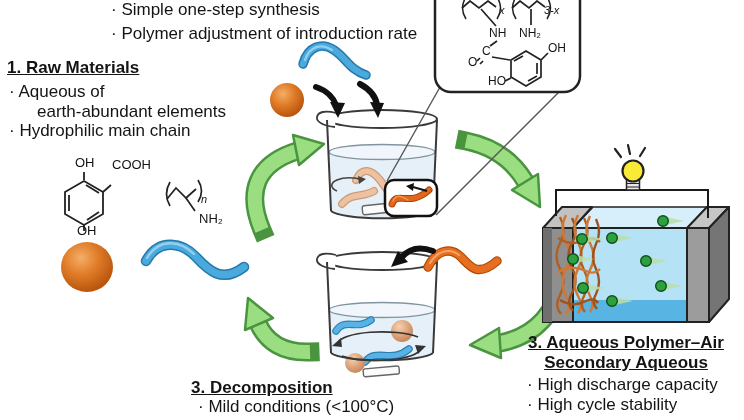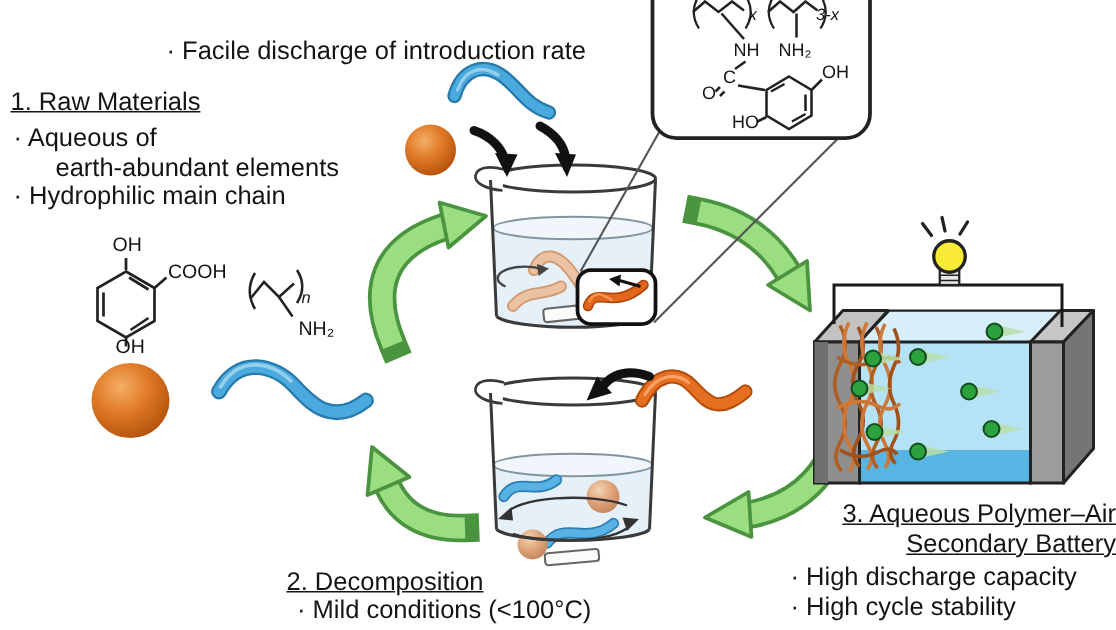--- a/index.html
+++ b/index.html
@@ -1,25 +1,25 @@
 <!DOCTYPE html>
 <html><head>
 <meta charset="utf-8">
 <style>
   html,body{margin:0;padding:0;background:#fff;}
   .canvas{position:relative;width:744px;height:420px;background:#ffffff;overflow:hidden;
           font-family:"Liberation Sans",sans-serif;color:#141414;}
   .art{position:absolute;left:0;top:0;}
   .lbl{position:absolute;white-space:nowrap;line-height:1.1;}
-  .h{font-size:17px;font-weight:400;text-decoration:underline;}
+  .h{font-size:17px;font-weight:700;text-decoration:underline;}
   .b{font-size:17px;}
   .c13{font-size:13px;}
   .c12{font-size:12px;text-align:center;}
   .c11{font-size:11px;font-style:italic;}
-  .ctr{text-align:right;}
+  .ctr{text-align:center;}
 </style>
 </head>
 <body>
 
 <div class="canvas">
 
 <svg class="art" width="744" height="420" viewBox="0 0 744 420">
   <defs>
     <radialGradient id="gOr" cx="38%" cy="32%" r="75%">
       <stop offset="0" stop-color="#f4ae67"></stop>
@@ -246,37 +246,38 @@
       <path d="M480,58 L477,61 M483,61 L480,64"></path>
       <path d="M492,57 L510,60"></path>
       <polygon points="526,51 541,60 541,77 526,86 511,77 511,60"></polygon>
       <path d="M537,63 L537,74 M514,61 L523,56 M528,81 L537,76"></path>
       <path d="M541,60 L548,53"></path>
       <path d="M511,78 L505,81"></path>
     </g>
   </g>
 </svg>
 
-<div class="lbl b" style="left:111px;top:25px">· Facile discharge of introduction rate</div>
+<div class="lbl b" style="left:111px;top:1px">· Simple one-step synthesis</div>
+<div class="lbl b" style="left:111px;top:25px">· Polymer adjustment of introduction rate</div>
 
 <div class="lbl h" style="left:7px;top:59px">1. Raw Materials</div>
 <div class="lbl b" style="left:9px;top:83px">· Aqueous of</div>
 <div class="lbl b" style="left:9px;top:122px">· Hydrophilic main chain</div>
 <div class="lbl b" style="left:37px;top:103px">earth-abundant elements</div>
 
 <div class="lbl h ctr" style="left:508px;top:334px;width:236px">3. Aqueous Polymer–Air</div>
-<div class="lbl h ctr" style="left:508px;top:354px;width:236px">Secondary Battery</div>
+<div class="lbl h ctr" style="left:508px;top:354px;width:236px">Secondary Aqueous</div>
 <div class="lbl b" style="left:527px;top:396px">· High cycle stability</div>
 <div class="lbl b" style="left:527px;top:376px">· High discharge capacity</div>
 
-<div class="lbl h" style="left:191px;top:379px">2. Decomposition</div>
+<div class="lbl h" style="left:191px;top:379px">3. Decomposition</div>
 <div class="lbl b" style="left:198px;top:398px">· Mild conditions (&lt;100°C)</div>
 
 <span class="lbl c13" style="left:75px;top:156px">OH</span>
-<span class="lbl c13" style="left:112px;top:174px">COOH</span>
+<span class="lbl c13" style="left:112px;top:158px">COOH</span>
 <span class="lbl c13" style="left:77px;top:224px">OH</span>
 
 <span class="lbl c11" style="left:201px;top:193px">n</span>
 <span class="lbl c13" style="left:199px;top:212px">NH₂</span>
 
 <span class="lbl c11" style="left:499px;top:4px">x</span>
 <span class="lbl c11" style="left:544px;top:4px">3-x</span>
 <span class="lbl c12" style="left:489px;top:27px">NH</span>
 <span class="lbl c12" style="left:519px;top:27px">NH₂</span>
 <span class="lbl c12" style="left:482px;top:45px">C</span>

